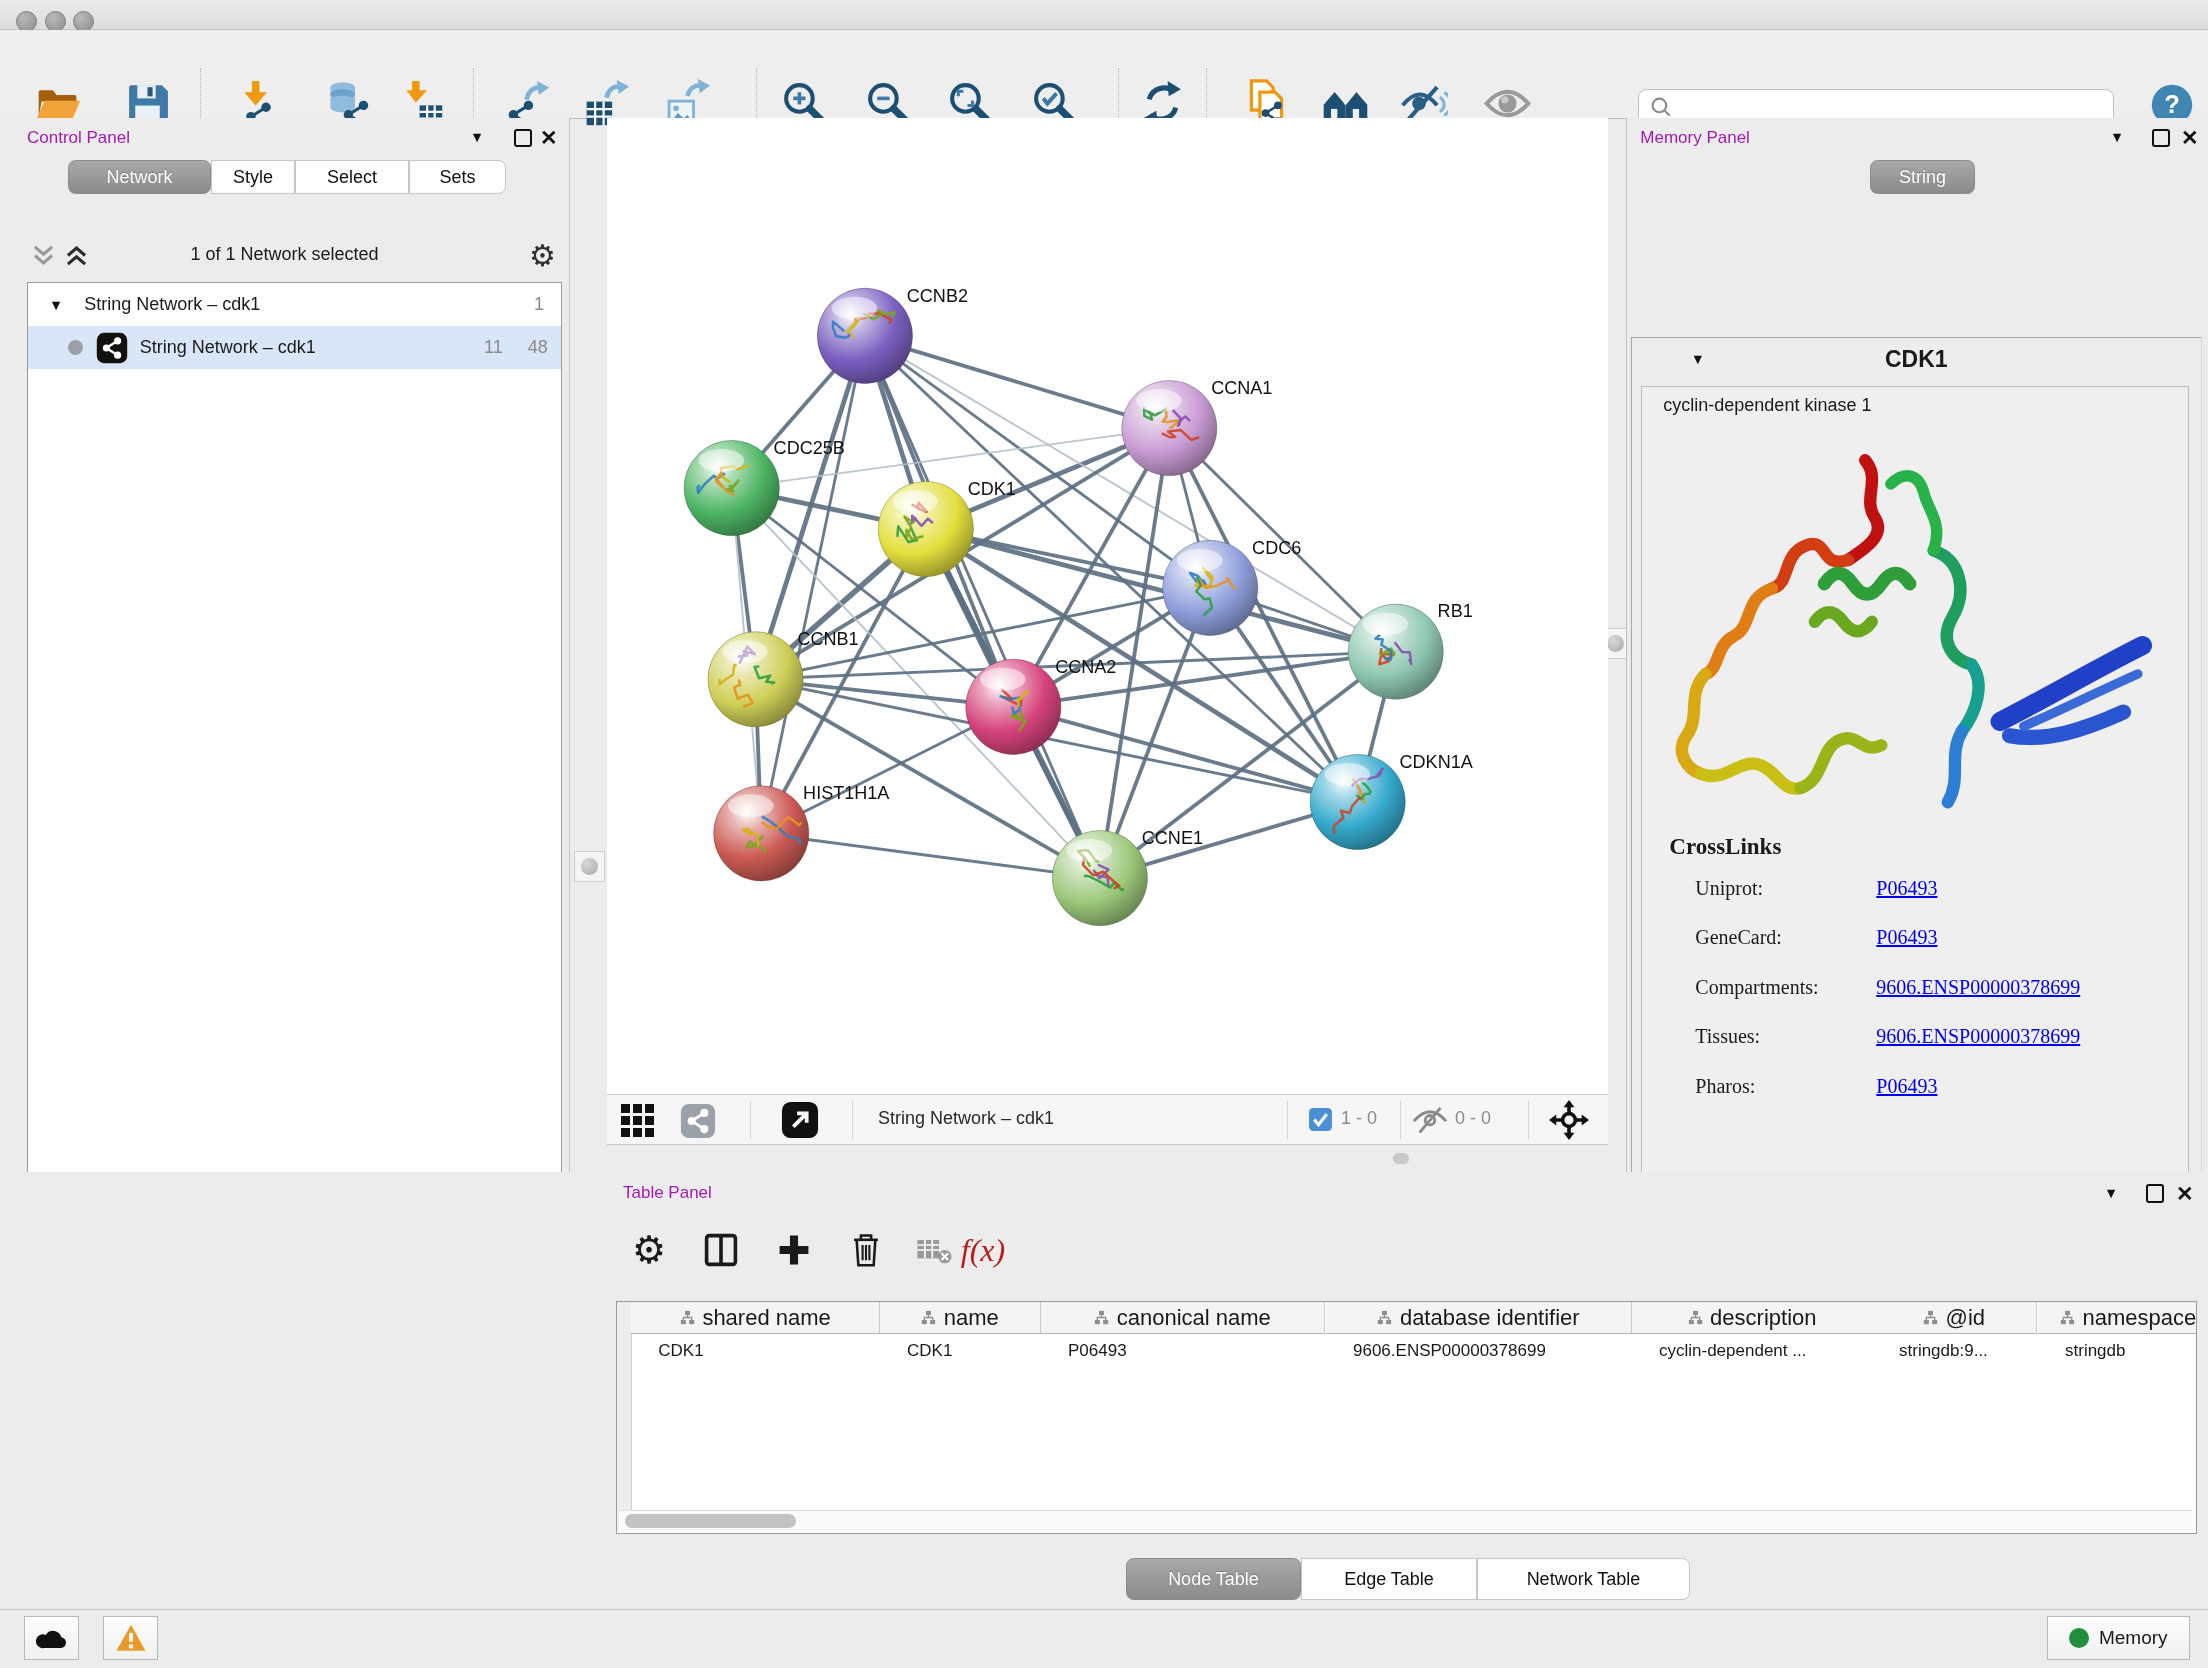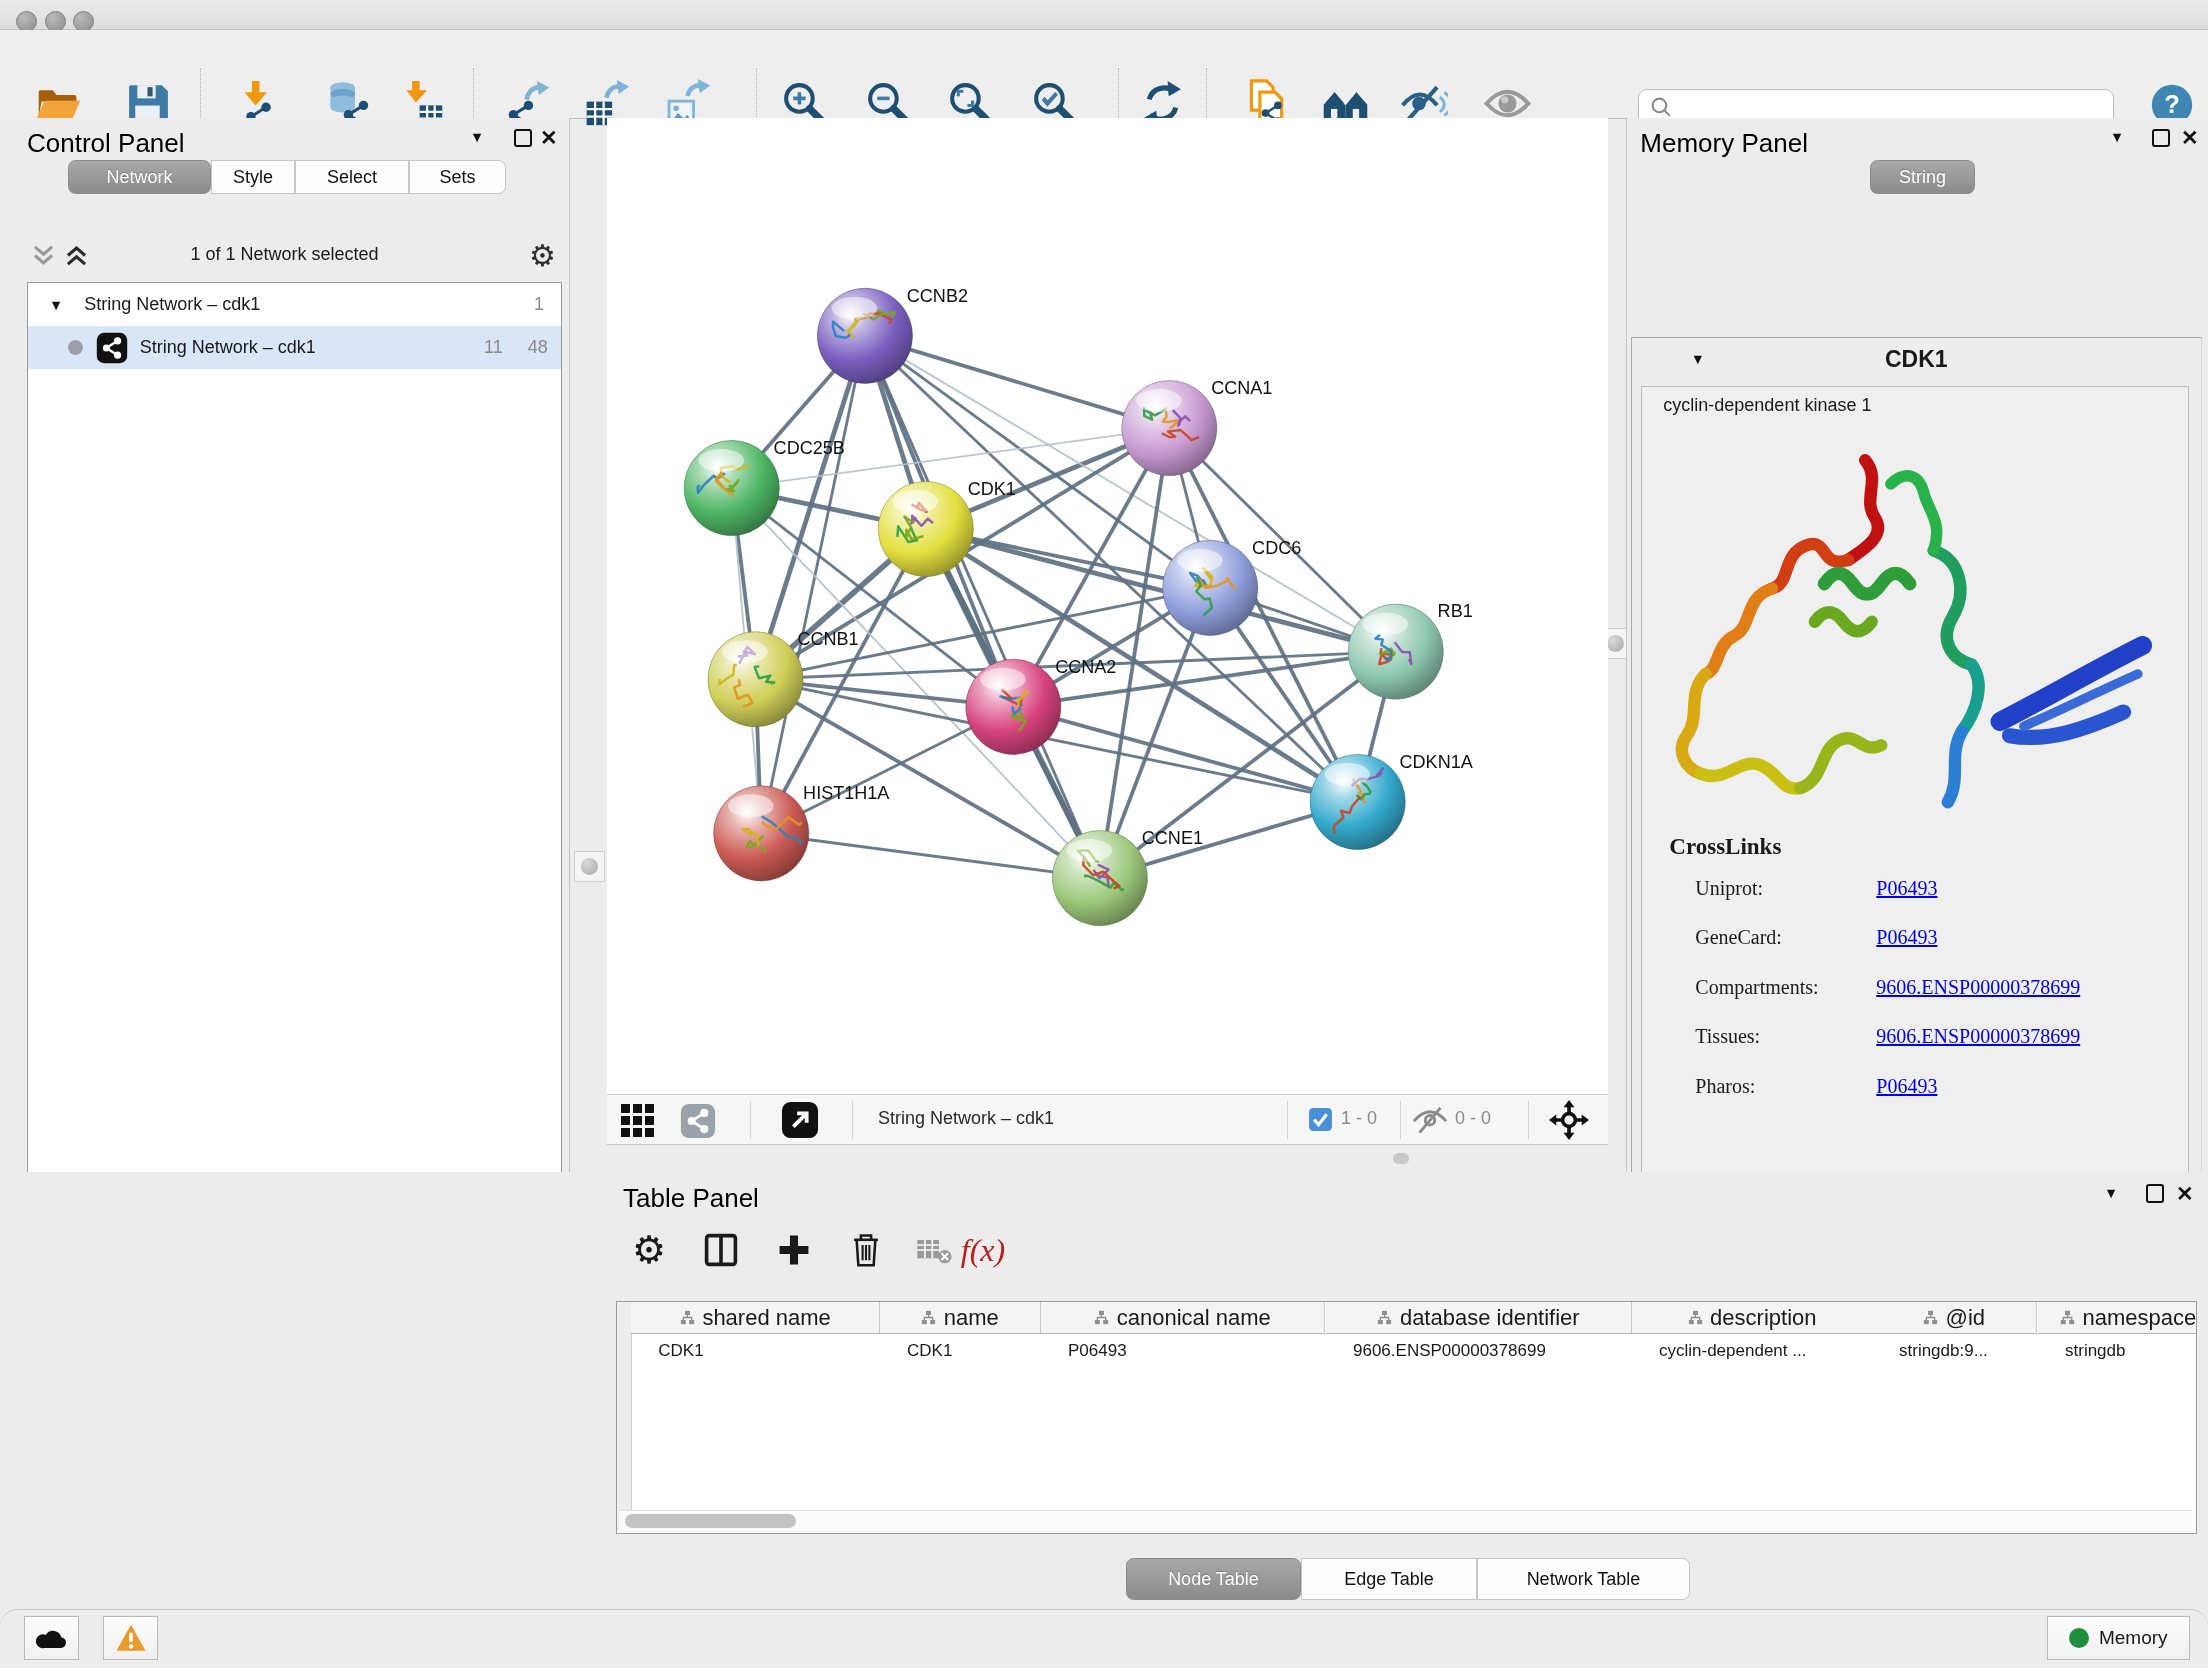--- a/index.html
+++ b/index.html
@@ -16,21 +16,21 @@
   
   #toolbar{left:0;top:29.5px;width:2208px;height:88px;background:#eeeeee;border-bottom:1px solid #bdbdbd;}
   .tb-icon{position:absolute;top:49px;width:49px;height:49px;display:flex;align-items:center;justify-content:center;}
   .tb-icon svg{width:100%;height:100%;}
   .tb-sep{position:absolute;top:38px;height:68px;width:0;border-left:1.9px dotted #b5b5b5;}
   #search-box{position:absolute;left:1638px;top:59px;width:476px;height:38px;background:#fff;
               border:1px solid #bdbdbd;border-radius:8.6px;display:flex;align-items:center;padding-left:9.5px;box-sizing:border-box;}
   #search-box svg{width:25px;height:25px;}
   #search-input{border:none;outline:none;font-size:17px;flex:1;background:transparent;}
   
-  .panel-title{font-size:26px;color:#000000;}
+  .panel-title{font-size:17px;color:#a21caf;}
   .ph-caret{font-size:14.3px;color:#111;}
   .ph-float{width:14.3px;height:14.3px;border:2.4px solid #111;border-radius:2.9px;display:inline-block;}
   .ph-close{font-size:21px;font-weight:bold;color:#111;line-height:1;}
   .seg-tab{position:absolute;height:34px;box-sizing:border-box;border:1px solid #c6c6c6;background:#fdfdfd;
            color:#111;font-size:18px;display:flex;align-items:center;justify-content:center;}
   .seg-tab.active{background:linear-gradient(#a9a9a9,#8b8b8b);color:#fff;border-color:#8b8b8b;
                   text-shadow:0 -1px 1px rgba(0,0,0,.25);}
   .btn-white{background:linear-gradient(#ffffff,#f4f4f4);border:1px solid #b9b9b9;border-radius:7.6px;
              font-size:18px;color:#111;display:flex;align-items:center;justify-content:center;}
   
@@ -62,21 +62,21 @@
              border:1.9px solid #9b9b9b;box-sizing:border-box;overflow:hidden;}
   .th-cell{position:absolute;top:0;height:32px;background:#f4f4f4;border-right:1px solid #c9c9c9;
            border-bottom:1.9px solid #b2b2b2;display:flex;align-items:center;justify-content:center;
            gap:7.6px;font-size:22px;color:#1a1a1a;box-sizing:border-box;overflow:hidden;white-space:nowrap;}
   .td-cell{position:absolute;top:34px;height:30px;font-size:17px;display:flex;align-items:center;
            padding-left:27px;box-sizing:border-box;white-space:nowrap;overflow:hidden;}
   #h-scroll{position:absolute;left:1.9px;top:208px;width:1573px;height:21px;background:#fafafa;border-top:1px solid #e0e0e0;}
   #h-thumb{position:absolute;left:5.7px;top:2.9px;width:171px;height:14.3px;border-radius:7.6px;background:#c3c3c3;}
   .tbl-toolbar-icon{position:absolute;top:0;width:42px;height:46px;display:flex;align-items:center;justify-content:center;}
   
-  #status-bar{left:0;top:1609px;width:2208px;height:59px;background:#ececec;border-top:1px solid #c6c6c6;border-radius:18px;}
+  #status-bar{left:0;top:1609px;width:2208px;height:59px;background:#ececec;border-top:1px solid #c6c6c6;}
   .sb-btn{position:absolute;top:5.7px;height:42px;background:linear-gradient(#fdfdfd,#f0f0f0);
           border:1px solid #b9b9b9;display:flex;align-items:center;justify-content:center;gap:9.5px;}
   #memory-dot{width:20px;height:20px;border-radius:50%;background:#1f8f3e;}
 </style>
 </head>
 <body>
 
 <div class="abs" id="titlebar">
   <div class="tlight" style="left:16px"></div>
   <div class="tlight" style="left:45px"></div>

